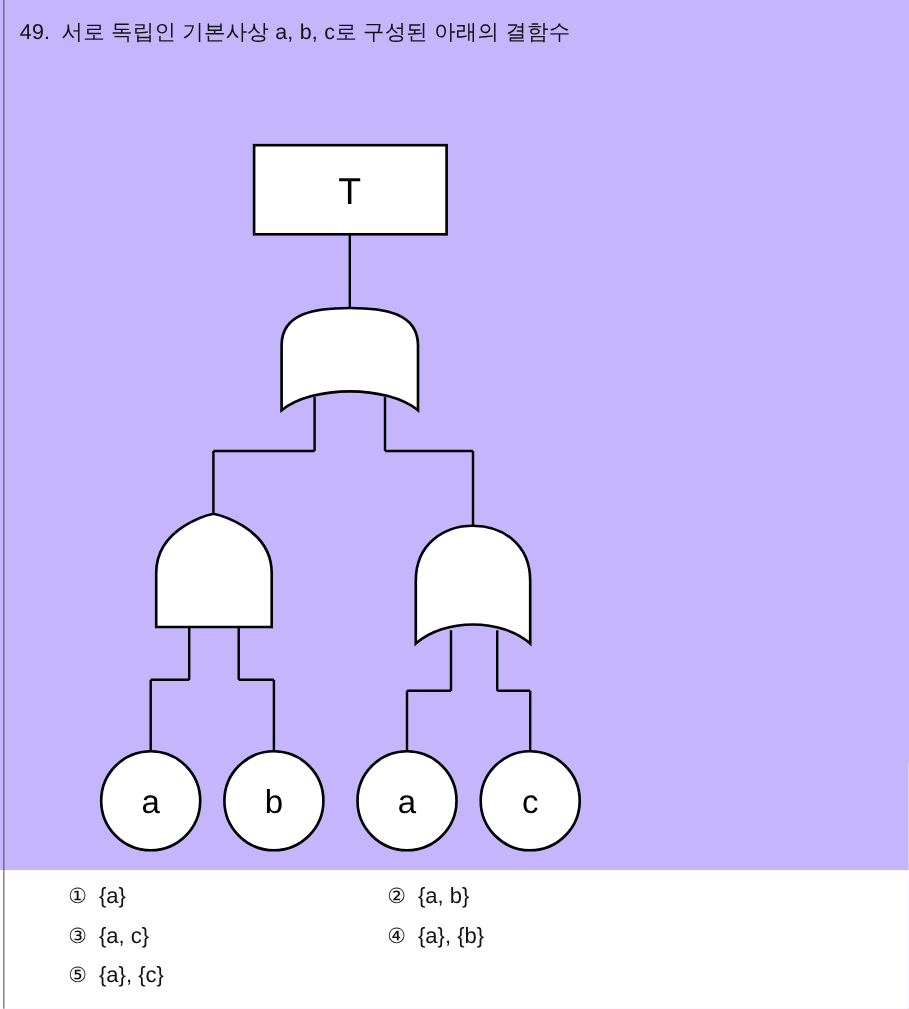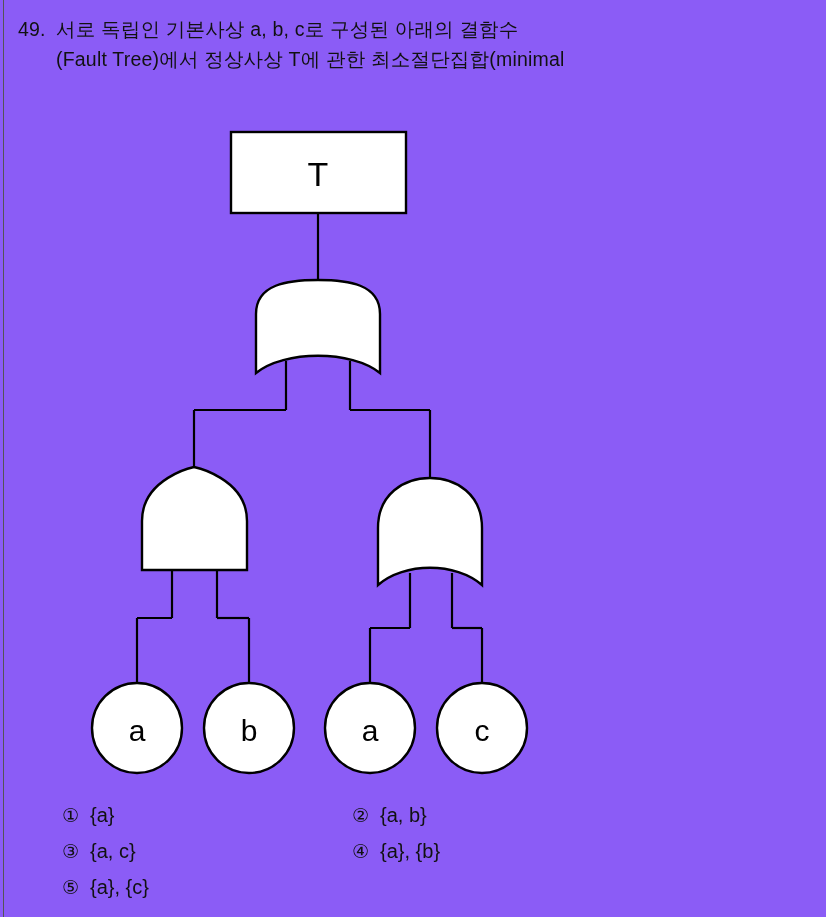--- a/index.html
+++ b/index.html
@@ -13,22 +13,22 @@
     height: 917px;
     position: relative;
     font-family: "Liberation Sans", "DejaVu Sans", sans-serif;
     color: #000000;
     overflow: hidden;
   }
   #page {
     position: absolute;
     left: 0; top: 0;
     width: 826px;
-    height: 917px;
-    background: #8b5cf6;
+    height: 791px;
+    background: #c4b5fd;
   }
   
   #page-edge-rule {
     position: absolute;
     left: 3px;
     top: 0;
     width: 1px;
     height: 917px;
     background: #555555;
   }
@@ -109,21 +109,20 @@
 </style>
 </head>
 <body>
 
 <div id="page">
 
   <div id="page-edge-rule"></div>
 
   <div id="question-block">
     <span class="q-line"><span class="q-number">49.</span><span>서로 독립인 기본사상 a, b, c로 구성된 아래의 결함수</span></span>
-    <span class="q-line"><span class="q-indent"></span><span>(Fault Tree)에서 정상사상 T에 관한 최소절단집합(minimal</span></span>
   </div>
 
   <div id="fault-tree">
     <svg width="620" height="668" viewBox="0 0 620 668" xmlns="http://www.w3.org/2000/svg">
 
       <g fill="none" stroke="#000000" stroke-width="2.2" stroke-linecap="butt" stroke-linejoin="miter">
 
         <rect x="231" y="14" width="175" height="81" fill="#ffffff" stroke="#000000" stroke-width="2.4"></rect>
 
         <line x1="318" y1="95" x2="318" y2="162"></line>

